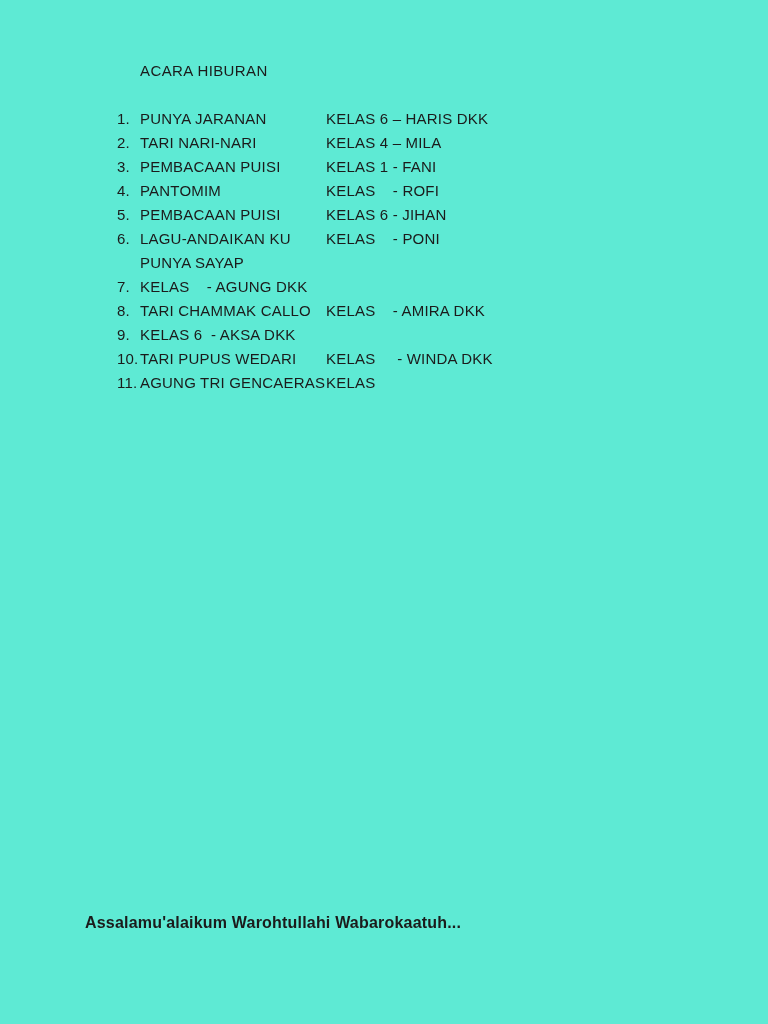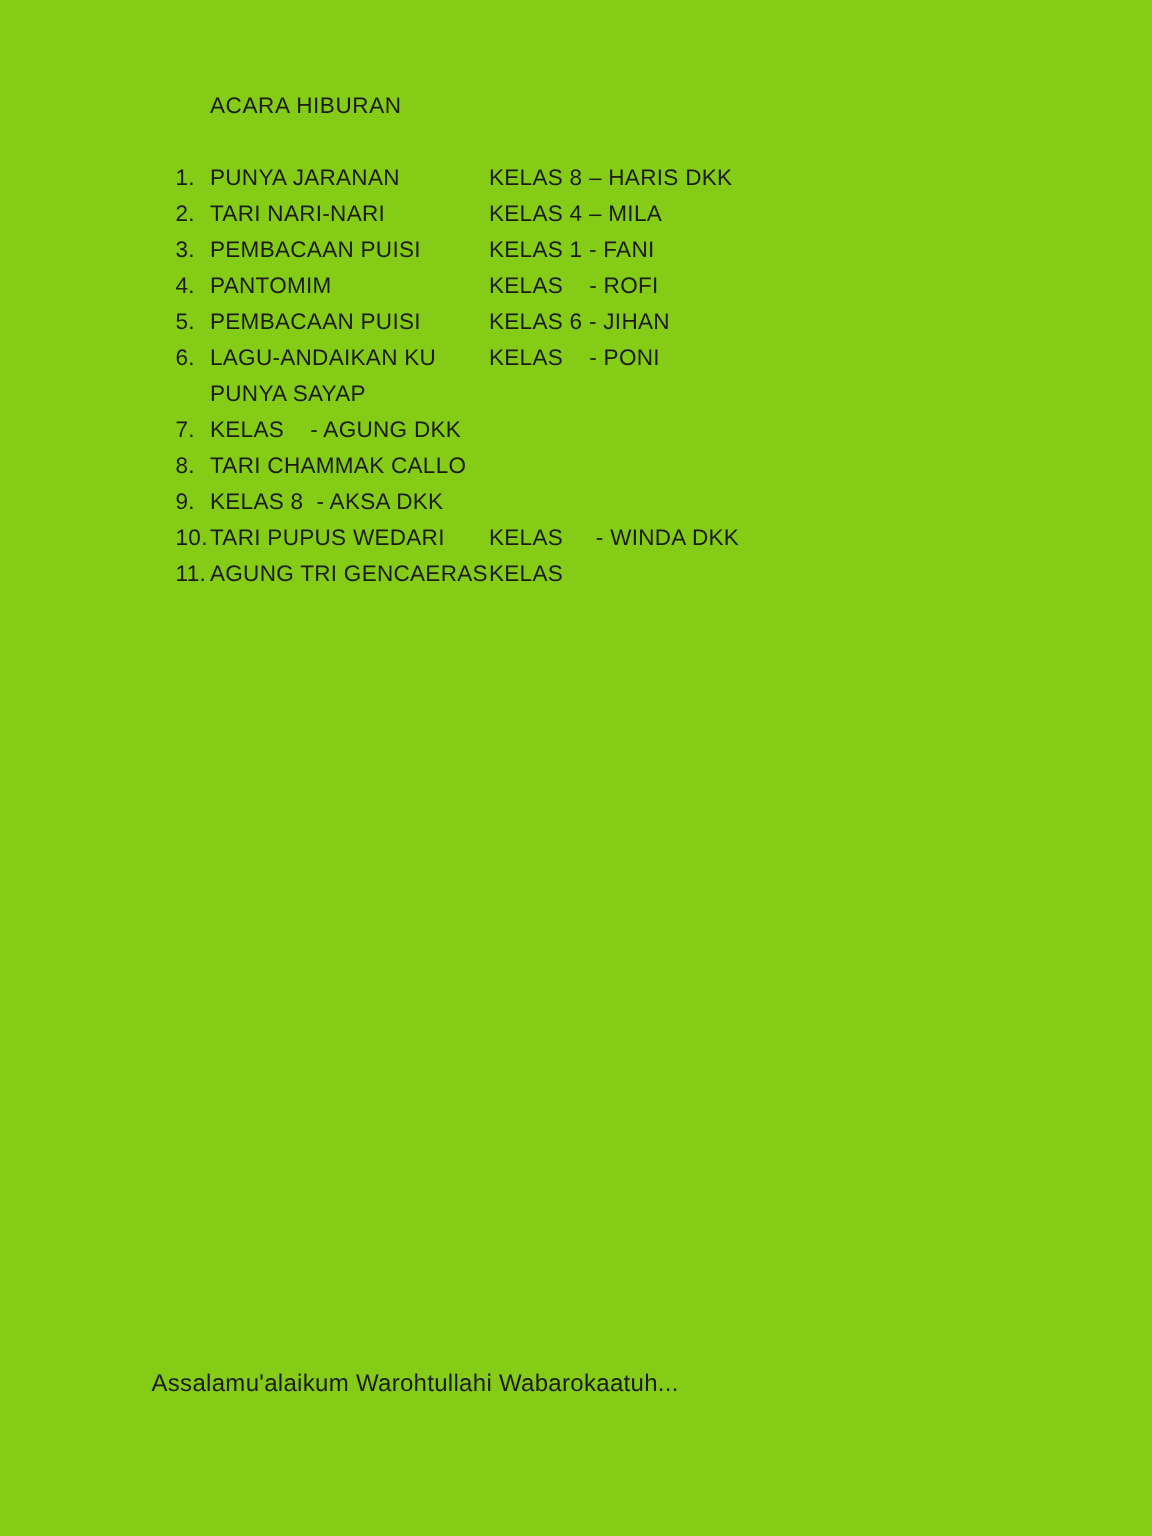--- a/index.html
+++ b/index.html
@@ -8,21 +8,21 @@
     height: 1024px;
     background: #ffffff;
     font-family: "Liberation Sans", sans-serif;
     color: #1b1b1b;
     overflow: hidden;
   }
   .page {
     position: relative;
     width: 768px;
     height: 1024px;
-    background: #84cc16;
+    background: #5eead4;
   }
   .doc-title {
     position: absolute;
     left: 140px;
     top: 62px;
     font-size: 15px;
     line-height: 17px;
     letter-spacing: 0.4px;
     font-weight: 500;
   }
@@ -46,39 +46,39 @@
   .name {
     flex: 0 0 186px;
     width: 186px;
     white-space: pre-line;
   }
   .kelas {
     white-space: pre;
   }
   .closing-text {
     position: absolute;
-    left: 101px;
+    left: 85px;
     top: 914px;
     font-size: 16px;
     letter-spacing: 0.2px;
-    font-weight: 400;
+    font-weight: 700;
   }
 </style>
 </head>
 <body>
 
 <div class="page">
 
   <div class="doc-title">ACARA HIBURAN</div>
 
   <div class="program-list">
     <div class="row">
       <span class="num">1.</span>
       <span class="name">PUNYA JARANAN</span>
-      <span class="kelas">KELAS 8 – HARIS DKK</span>
+      <span class="kelas">KELAS 6 – HARIS DKK</span>
     </div>
     <div class="row">
       <span class="num">2.</span>
       <span class="name">TARI NARI-NARI</span>
       <span class="kelas">KELAS 4 – MILA</span>
     </div>
     <div class="row">
       <span class="num">3.</span>
       <span class="name">PEMBACAAN PUISI</span>
       <span class="kelas">KELAS 1 - FANI</span>
@@ -99,24 +99,25 @@
 PUNYA SAYAP</span>
       <span class="kelas">KELAS    - PONI</span>
     </div>
     <div class="row">
       <span class="num">7.</span>
       <span class="kelas">KELAS    - AGUNG DKK</span>
     </div>
     <div class="row">
       <span class="num">8.</span>
       <span class="name">TARI CHAMMAK CALLO</span>
+      <span class="kelas">KELAS    - AMIRA DKK</span>
     </div>
     <div class="row">
       <span class="num">9.</span>
-      <span class="kelas">KELAS 8  - AKSA DKK</span>
+      <span class="kelas">KELAS 6  - AKSA DKK</span>
     </div>
     <div class="row">
       <span class="num">10.</span>
       <span class="name">TARI PUPUS WEDARI</span>
       <span class="kelas">KELAS     - WINDA DKK</span>
     </div>
     <div class="row">
       <span class="num">11.</span>
       <span class="name">AGUNG TRI GENCAERAS</span>
       <span class="kelas">KELAS</span>

